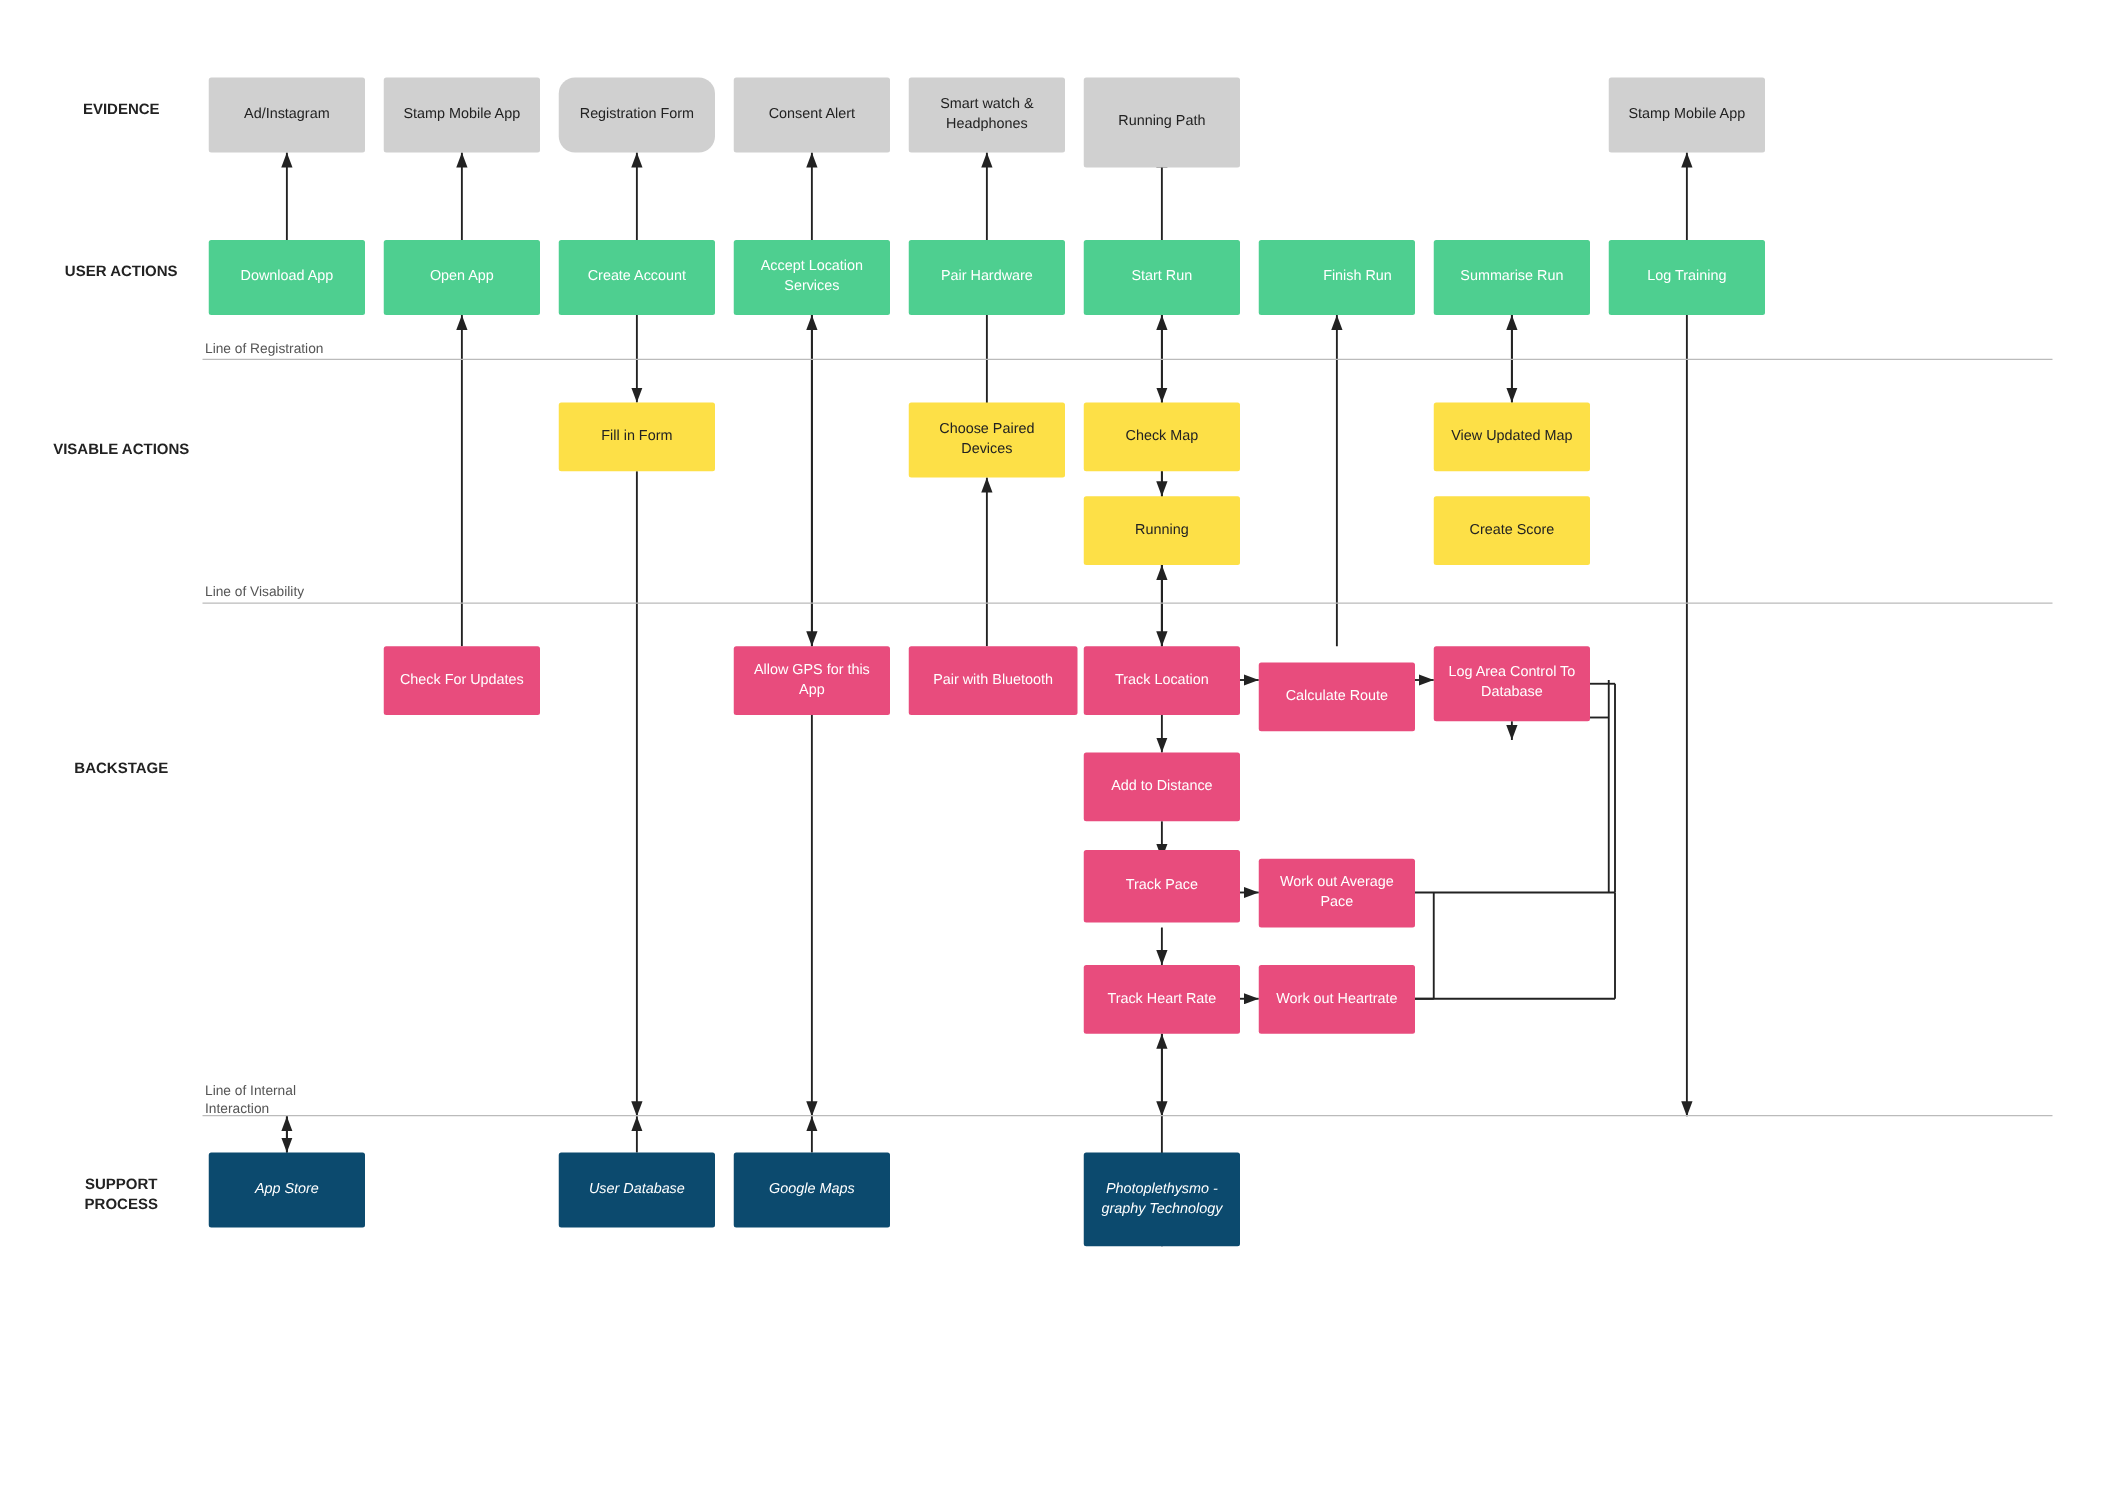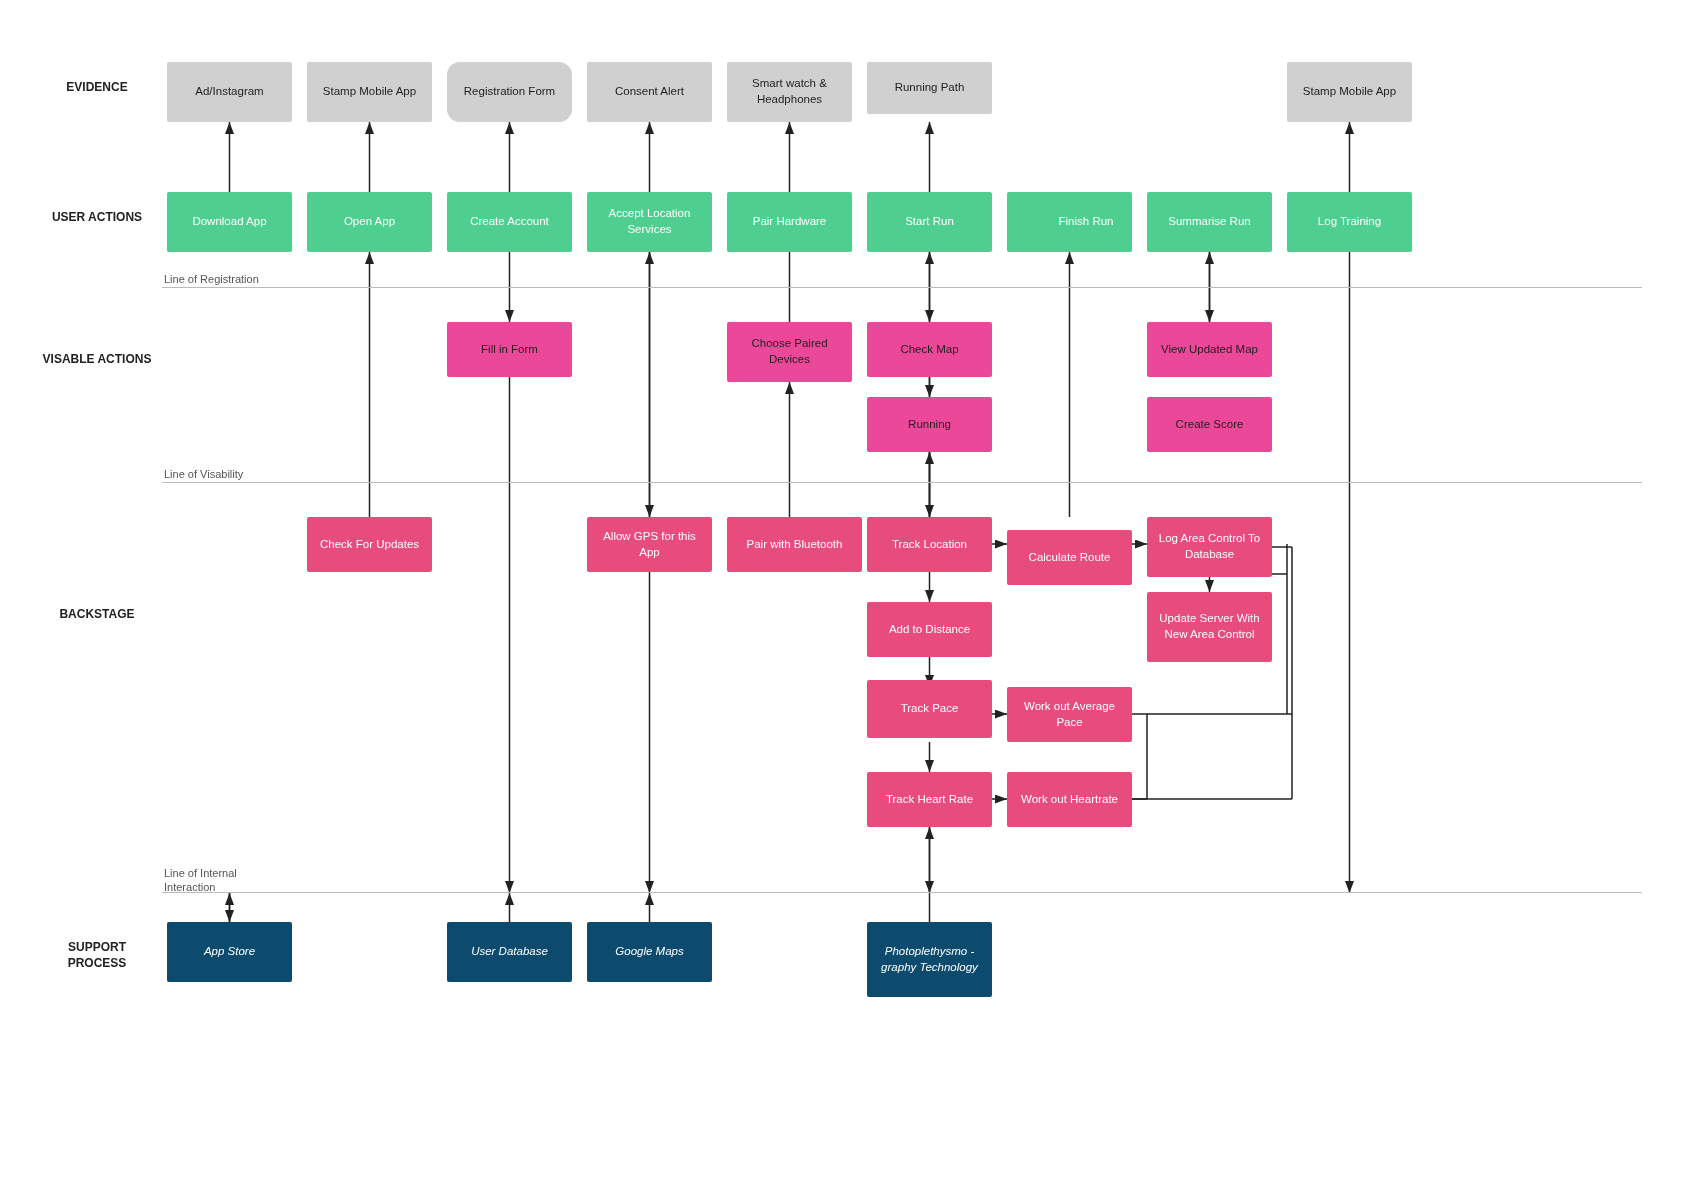--- a/index.html
+++ b/index.html
@@ -51,21 +51,21 @@
       align-items: center;
       justify-content: center;
       text-align: center;
       font-size: 11.5px;
       line-height: 1.35;
       padding: 6px 8px;
       font-weight: 500;
     }
     .box-gray { background: #d0d0d0; color: #222; }
     .box-green { background: #4ecf90; color: #fff; }
-    .box-lightgreen { background: #ec4899; color: #222; }
+    .box-lightgreen { background: #fde047; color: #222; }
     .box-pink { background: #e84c7d; color: #fff; }
     .box-cyan { background: #0c4a6e; color: #fff; font-style: italic; }
 
     
     .arrows-svg {
       position: absolute;
       top: 0; left: 0;
       width: 100%;
       height: 100%;
       pointer-events: none;
@@ -134,21 +134,21 @@
       <line x1="607.5" y1="220" x2="607.5" y2="485" stroke="#222" stroke-width="1.5" marker-end="url(#arrowhead)"></line>
       <line x1="887.5" y1="485" x2="887.5" y2="220" stroke="#222" stroke-width="1.5" marker-end="url(#arrowhead)"></line>
     </svg>
 <div class="row-label" style="left: 0px; top: 48px; font-weight: bold;">EVIDENCE</div>
     <div class="box box-gray" style="left: 125px; top: 30px; width: 125px; height: 60px;">Ad/Instagram</div>
     <div class="box box-gray" style="left: 265px; top: 30px; width: 125px; height: 60px;">Stamp Mobile App</div>
     <div class="box box-gray" style="left: 405px; top: 30px; width: 125px; height: 60px; border-radius: 13px;">Registration Form</div>
     <div class="box box-gray" style="left: 545px; top: 30px; width: 125px; height: 60px;">Consent Alert</div>
     <div class="box box-gray" style="left: 685px; top: 30px; width: 125px; height: 60px;">Smart watch &amp;
 Headphones</div>
-    <div class="box box-gray" style="left: 825px; top: 30px; width: 125px; height: 52px;">Running Path</div>
+    <div class="box box-gray" style="left: 825px; top: 30px; width: 125px; height: 72px;">Running Path</div>
     <div class="box box-gray" style="left: 1245px; top: 30px; width: 125px; height: 60px;">Stamp Mobile App</div>
     <div class="row-label" style="left: 0px; top: 178px; font-weight: bold;">USER ACTIONS</div>
     <div class="box box-green" style="left: 125px; top: 160px; width: 125px; height: 60px;">Download App</div>
     <div class="box box-green" style="left: 265px; top: 160px; width: 125px; height: 60px;">Open App</div>
     <div class="box box-green" style="left: 405px; top: 160px; width: 125px; height: 60px;">Create Account</div>
     <div class="box box-green" style="left: 545px; top: 160px; width: 125px; height: 60px;">Accept Location
 Services</div>
     <div class="box box-green" style="left: 685px; top: 160px; width: 125px; height: 60px;">Pair Hardware</div>
     <div class="box box-green" style="left: 825px; top: 160px; width: 125px; height: 60px;">Start Run</div>
     <div class="box box-green" style="left: 965px; top: 160px; width: 125px; height: 60px; padding-left: 41px;">Finish Run</div>
@@ -170,23 +170,20 @@
     <div class="row-label" style="left: 0px; top: 575px; font-weight: bold;">BACKSTAGE</div>
     <div class="box box-pink" style="left: 265px; top: 485px; width: 125px; height: 55px;">Check For Updates</div>
     <div class="box box-pink" style="left: 545px; top: 485px; width: 125px; height: 55px;">Allow GPS for
 this App</div>
     <div class="box box-pink" style="left: 685px; top: 485px; width: 135px; height: 55px;">Pair with Bluetooth</div>
     <div class="box box-pink" style="left: 825px; top: 485px; width: 125px; height: 55px;">Track Location</div>
     <div class="box box-pink" style="left: 965px; top: 498px; width: 125px; height: 55px;">Calculate Route</div>
     <div class="box box-pink" style="left: 1105px; top: 485px; width: 125px; height: 60px;">Log Area Control
 To Database</div>
     <div class="box box-pink" style="left: 825px; top: 570px; width: 125px; height: 55px;">Add to Distance</div>
-    <div class="box box-pink" style="left: 1105px; top: 560px; width: 125px; height: 70px;">Update Server
-With New Area
-Control</div>
     <div class="box box-pink" style="left: 825px; top: 648px; width: 125px; height: 58px;">Track Pace</div>
     <div class="box box-pink" style="left: 965px; top: 655px; width: 125px; height: 55px;">Work out
 Average Pace</div>
     <div class="box box-pink" style="left: 825px; top: 740px; width: 125px; height: 55px;">Track Heart
 Rate</div>
     <div class="box box-pink" style="left: 965px; top: 740px; width: 125px; height: 55px;">Work out
 Heartrate</div>
     <div class="h-line" style="top: 860px;"></div>
     <div style="position: absolute; left: 122px; top: 834px; font-size: 11px; color: rgb(85, 85, 85); line-height: 1.3;">Line of Internal<br>Interaction</div>
     <div class="row-label" style="left: 0px; top: 908px; font-weight: bold;">SUPPORT

